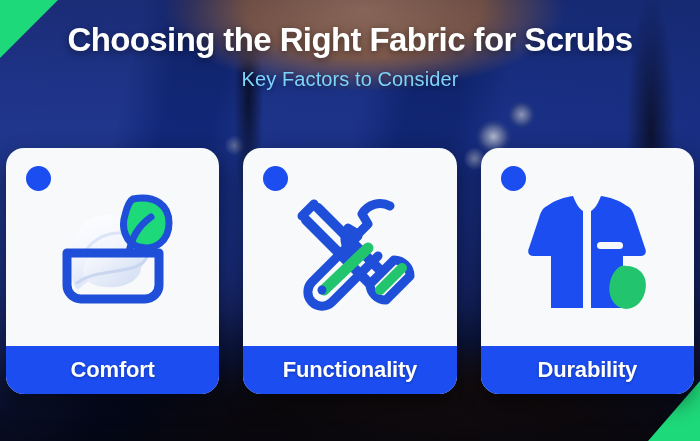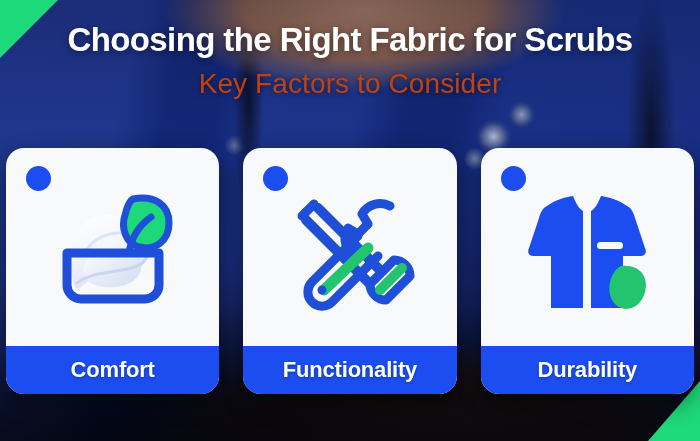--- a/index.html
+++ b/index.html
@@ -60,21 +60,21 @@
   
   .header { position:absolute; left:0; right:0; top:22px; text-align:center; }
   .title {
     font-size:33px; font-weight:bold; color:#ffffff;
     letter-spacing:-0.6px; line-height:1.08;
     text-shadow:0 2px 7px rgba(0,0,0,0.45);
     white-space:nowrap;
   }
   .subtitle {
     margin-top:10px;
-    font-size:28px; font-weight:normal; color:#c2410c;
+    font-size:20px; font-weight:normal; color:#7dd3fc;
     letter-spacing:0.1px;
     text-shadow:0 1px 5px rgba(0,0,0,0.45);
   }
 
   
   .cards {
     position:absolute; left:6px; right:6px; top:148px;
     height:246px;
     display:flex; gap:24px;
   }

